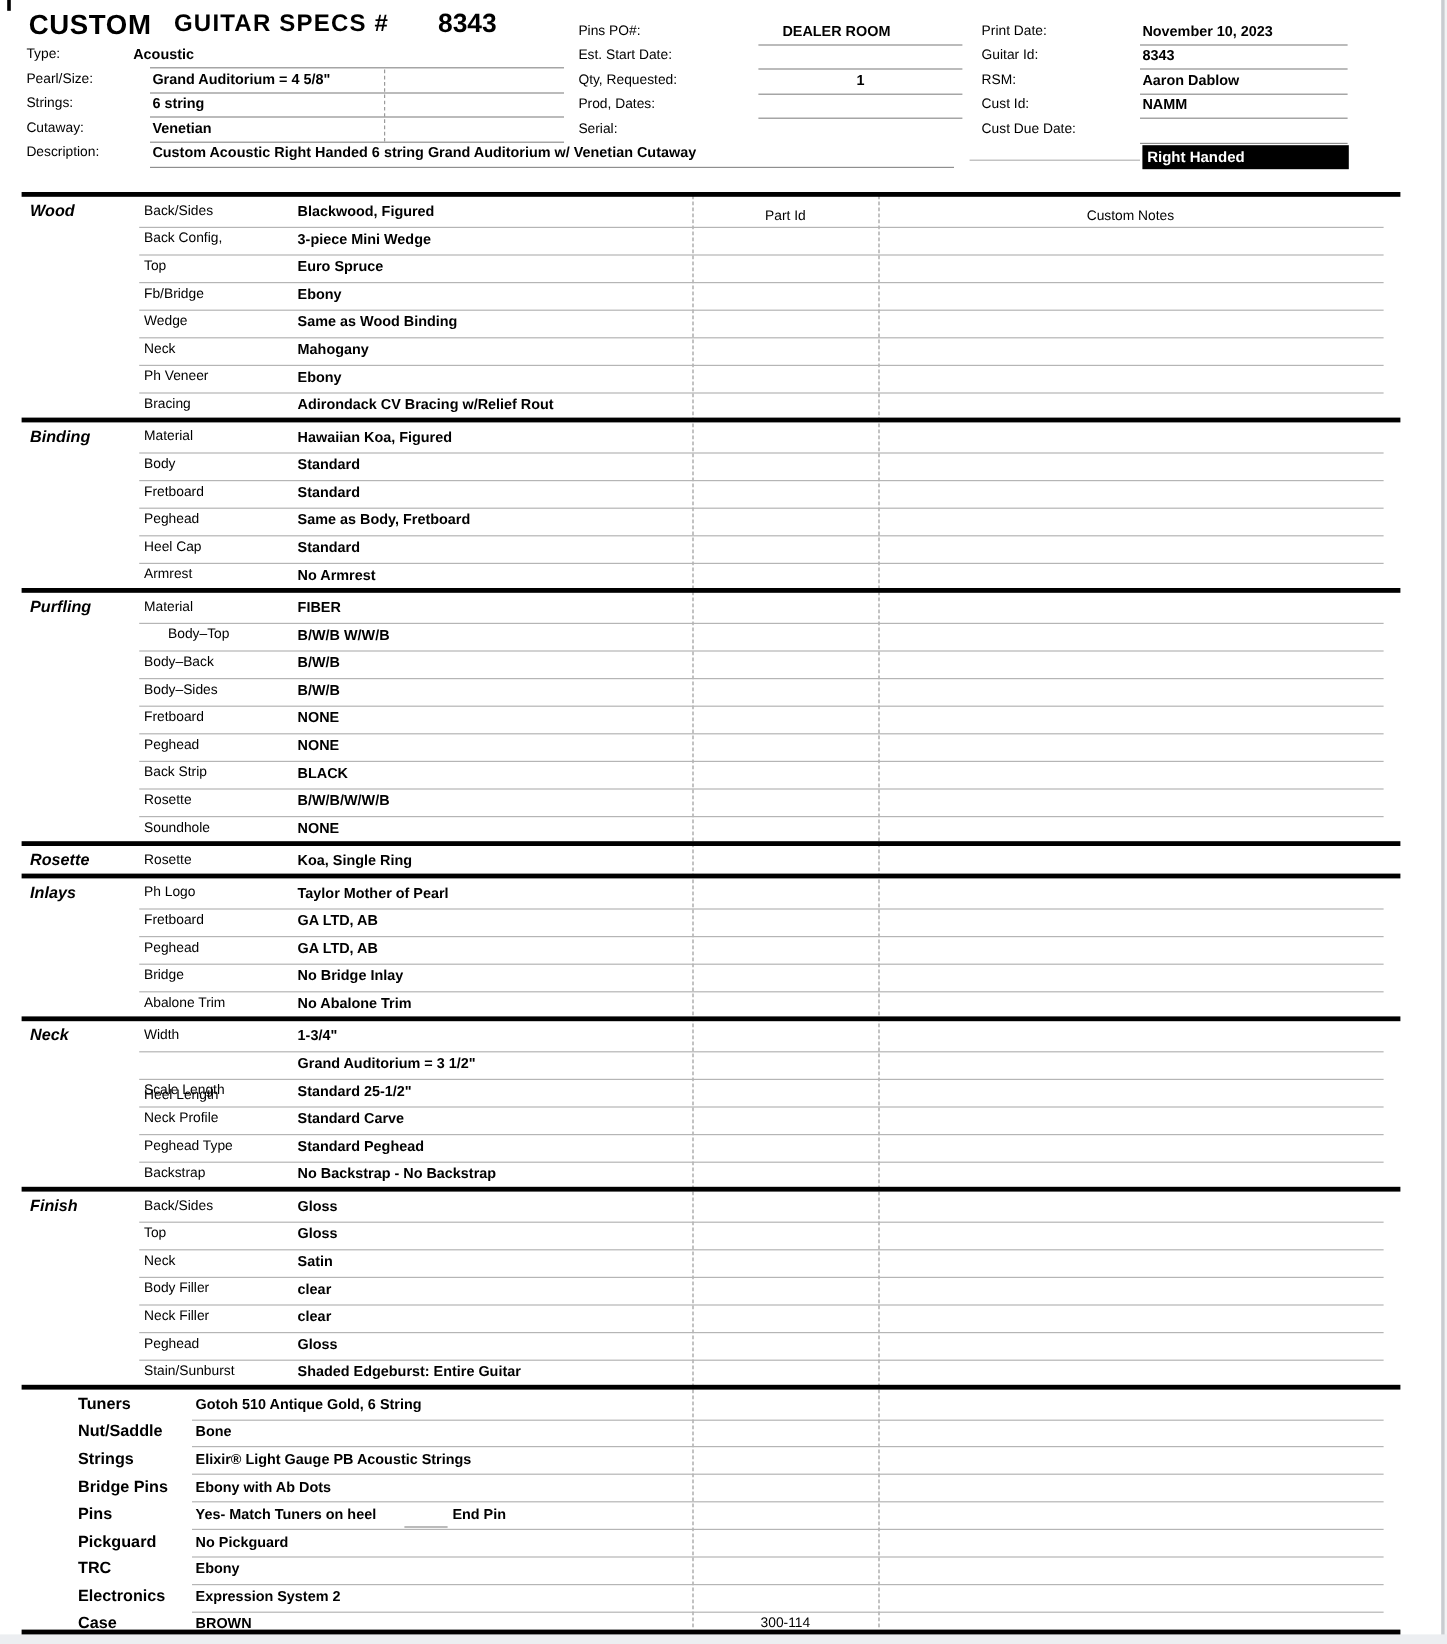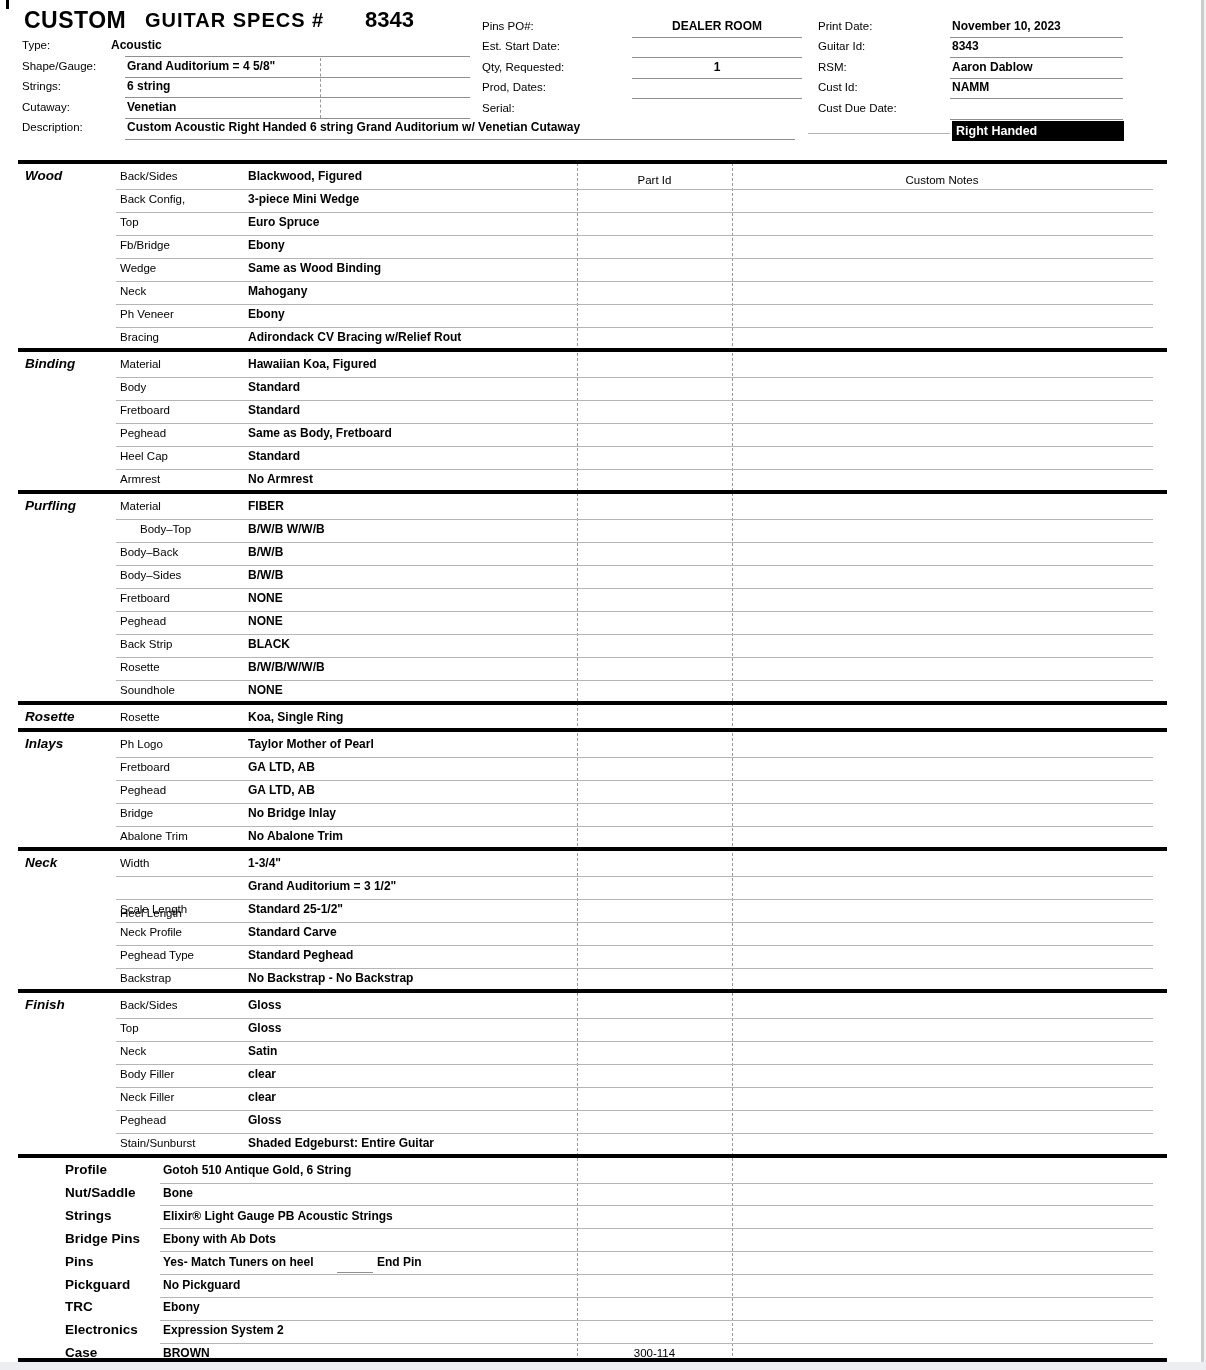--- a/index.html
+++ b/index.html
@@ -28,36 +28,36 @@
   <div class="abs" style="left:6px;top:0;width:3px;height:9px;background:#000;"></div>
 
   <div class="abs titleA" style="left:24px;top:7px;">CUSTOM</div>
   <div class="abs titleB" style="left:145px;top:9px;">GUITAR SPECS #</div>
   <div class="abs titleC" style="left:365px;top:7px;">8343</div>
 
   <div id="hdr-left" class="abs" style="left:0;top:0;">
       <div class="abs lbl" style="left: 22px; top: 39px;">Type:</div>
       <div class="abs val" style="top: 38px; left: 111px;">Acoustic</div>
       <div class="abs fieldline" style="left: 125px; top: 56px; width: 345px;"></div>
-      <div class="abs lbl" style="left: 22px; top: 59.5px;">Shape/Gauge:</div>
+      <div class="abs lbl" style="left: 22px; top: 59.5px;">Pearl/Size:</div>
       <div class="abs val" style="top: 58.5px; left: 127px;">Grand Auditorium = 4 5/8"</div>
       <div class="abs fieldline" style="left: 125px; top: 76.5px; width: 345px;"></div>
       <div class="abs lbl" style="left: 22px; top: 80px;">Strings:</div>
       <div class="abs val" style="top: 79px; left: 127px;">6 string</div>
       <div class="abs fieldline" style="left: 125px; top: 97px; width: 345px;"></div>
       <div class="abs lbl" style="left: 22px; top: 100.5px;">Cutaway:</div>
       <div class="abs val" style="top: 99.5px; left: 127px;">Venetian</div>
       <div class="abs fieldline" style="left: 125px; top: 117.5px; width: 345px;"></div>
       <div class="abs lbl" style="left: 22px; top: 121px;">Description:</div>
       <div class="abs val" style="top: 120px; left: 127px;">Custom Acoustic Right Handed 6 string Grand Auditorium w/ Venetian Cutaway</div>
       <div class="abs fieldline" style="left: 125px; top: 139px; width: 670px;"></div>
     </div>
   <div id="hdr-mid" class="abs" style="left:0;top:0;">
       <div class="abs lbl" style="left: 482px; top: 20px;">Pins PO#:</div>
-      <div class="abs val" style="top: 19px; left: 632px; width: 170px; text-align: center;">DEALER ROOM</div>
+      <div class="abs val" style="top: 19px; left: 612px; width: 170px; text-align: center;">DEALER ROOM</div>
       <div class="abs fieldline" style="left: 632px; top: 37px; width: 170px;"></div>
       <div class="abs lbl" style="left: 482px; top: 40.4px;">Est. Start Date:</div>
       <div class="abs fieldline" style="left: 632px; top: 57.4px; width: 170px;"></div>
       <div class="abs lbl" style="left: 482px; top: 60.8px;">Qty, Requested:</div>
       <div class="abs val" style="top: 59.8px; left: 632px; width: 170px; text-align: center;">1</div>
       <div class="abs fieldline" style="left: 632px; top: 77.8px; width: 170px;"></div>
       <div class="abs lbl" style="left: 482px; top: 81.2px;">Prod, Dates:</div>
       <div class="abs fieldline" style="left: 632px; top: 98.2px; width: 170px;"></div>
       <div class="abs lbl" style="left: 482px; top: 101.6px;">Serial:</div>
     </div>
@@ -218,21 +218,21 @@
       <div class="abs sep" style="left: 116px; top: 1086.5px; width: 1037px;"></div>
       <div class="abs lbl" style="left: 120px; top: 1091px;">Neck Filler</div>
       <div class="abs val" style="left: 248px; top: 1090px;">clear</div>
       <div class="abs sep" style="left: 116px; top: 1109.5px; width: 1037px;"></div>
       <div class="abs lbl" style="left: 120px; top: 1114px;">Peghead</div>
       <div class="abs val" style="left: 248px; top: 1113px;">Gloss</div>
       <div class="abs sep" style="left: 116px; top: 1132.5px; width: 1037px;"></div>
       <div class="abs lbl" style="left: 120px; top: 1137px;">Stain/Sunburst</div>
       <div class="abs val" style="left: 248px; top: 1136px;">Shaded Edgeburst: Entire Guitar</div>
       <div class="abs thick" style="left: 18px; top: 1153.5px; width: 1149px;"></div>
-      <div class="abs hwlbl" style="left: 65px; top: 1162px;">Profile</div>
+      <div class="abs hwlbl" style="left: 65px; top: 1162px;">Tuners</div>
       <div class="abs val" style="left: 163px; top: 1163px;">Gotoh 510 Antique Gold, 6 String</div>
       <div class="abs sep" style="left: 160px; top: 1182.5px; width: 993px;"></div>
       <div class="abs hwlbl" style="left: 65px; top: 1184.9px;">Nut/Saddle</div>
       <div class="abs val" style="left: 163px; top: 1185.9px;">Bone</div>
       <div class="abs sep" style="left: 160px; top: 1205.4px; width: 993px;"></div>
       <div class="abs hwlbl" style="left: 65px; top: 1207.8px;">Strings</div>
       <div class="abs val" style="left: 163px; top: 1208.8px;">Elixir® Light Gauge PB Acoustic Strings</div>
       <div class="abs sep" style="left: 160px; top: 1228.3px; width: 993px;"></div>
       <div class="abs hwlbl" style="left: 65px; top: 1230.7px;">Bridge Pins</div>
       <div class="abs val" style="left: 163px; top: 1231.7px;">Ebony with Ab Dots</div>

